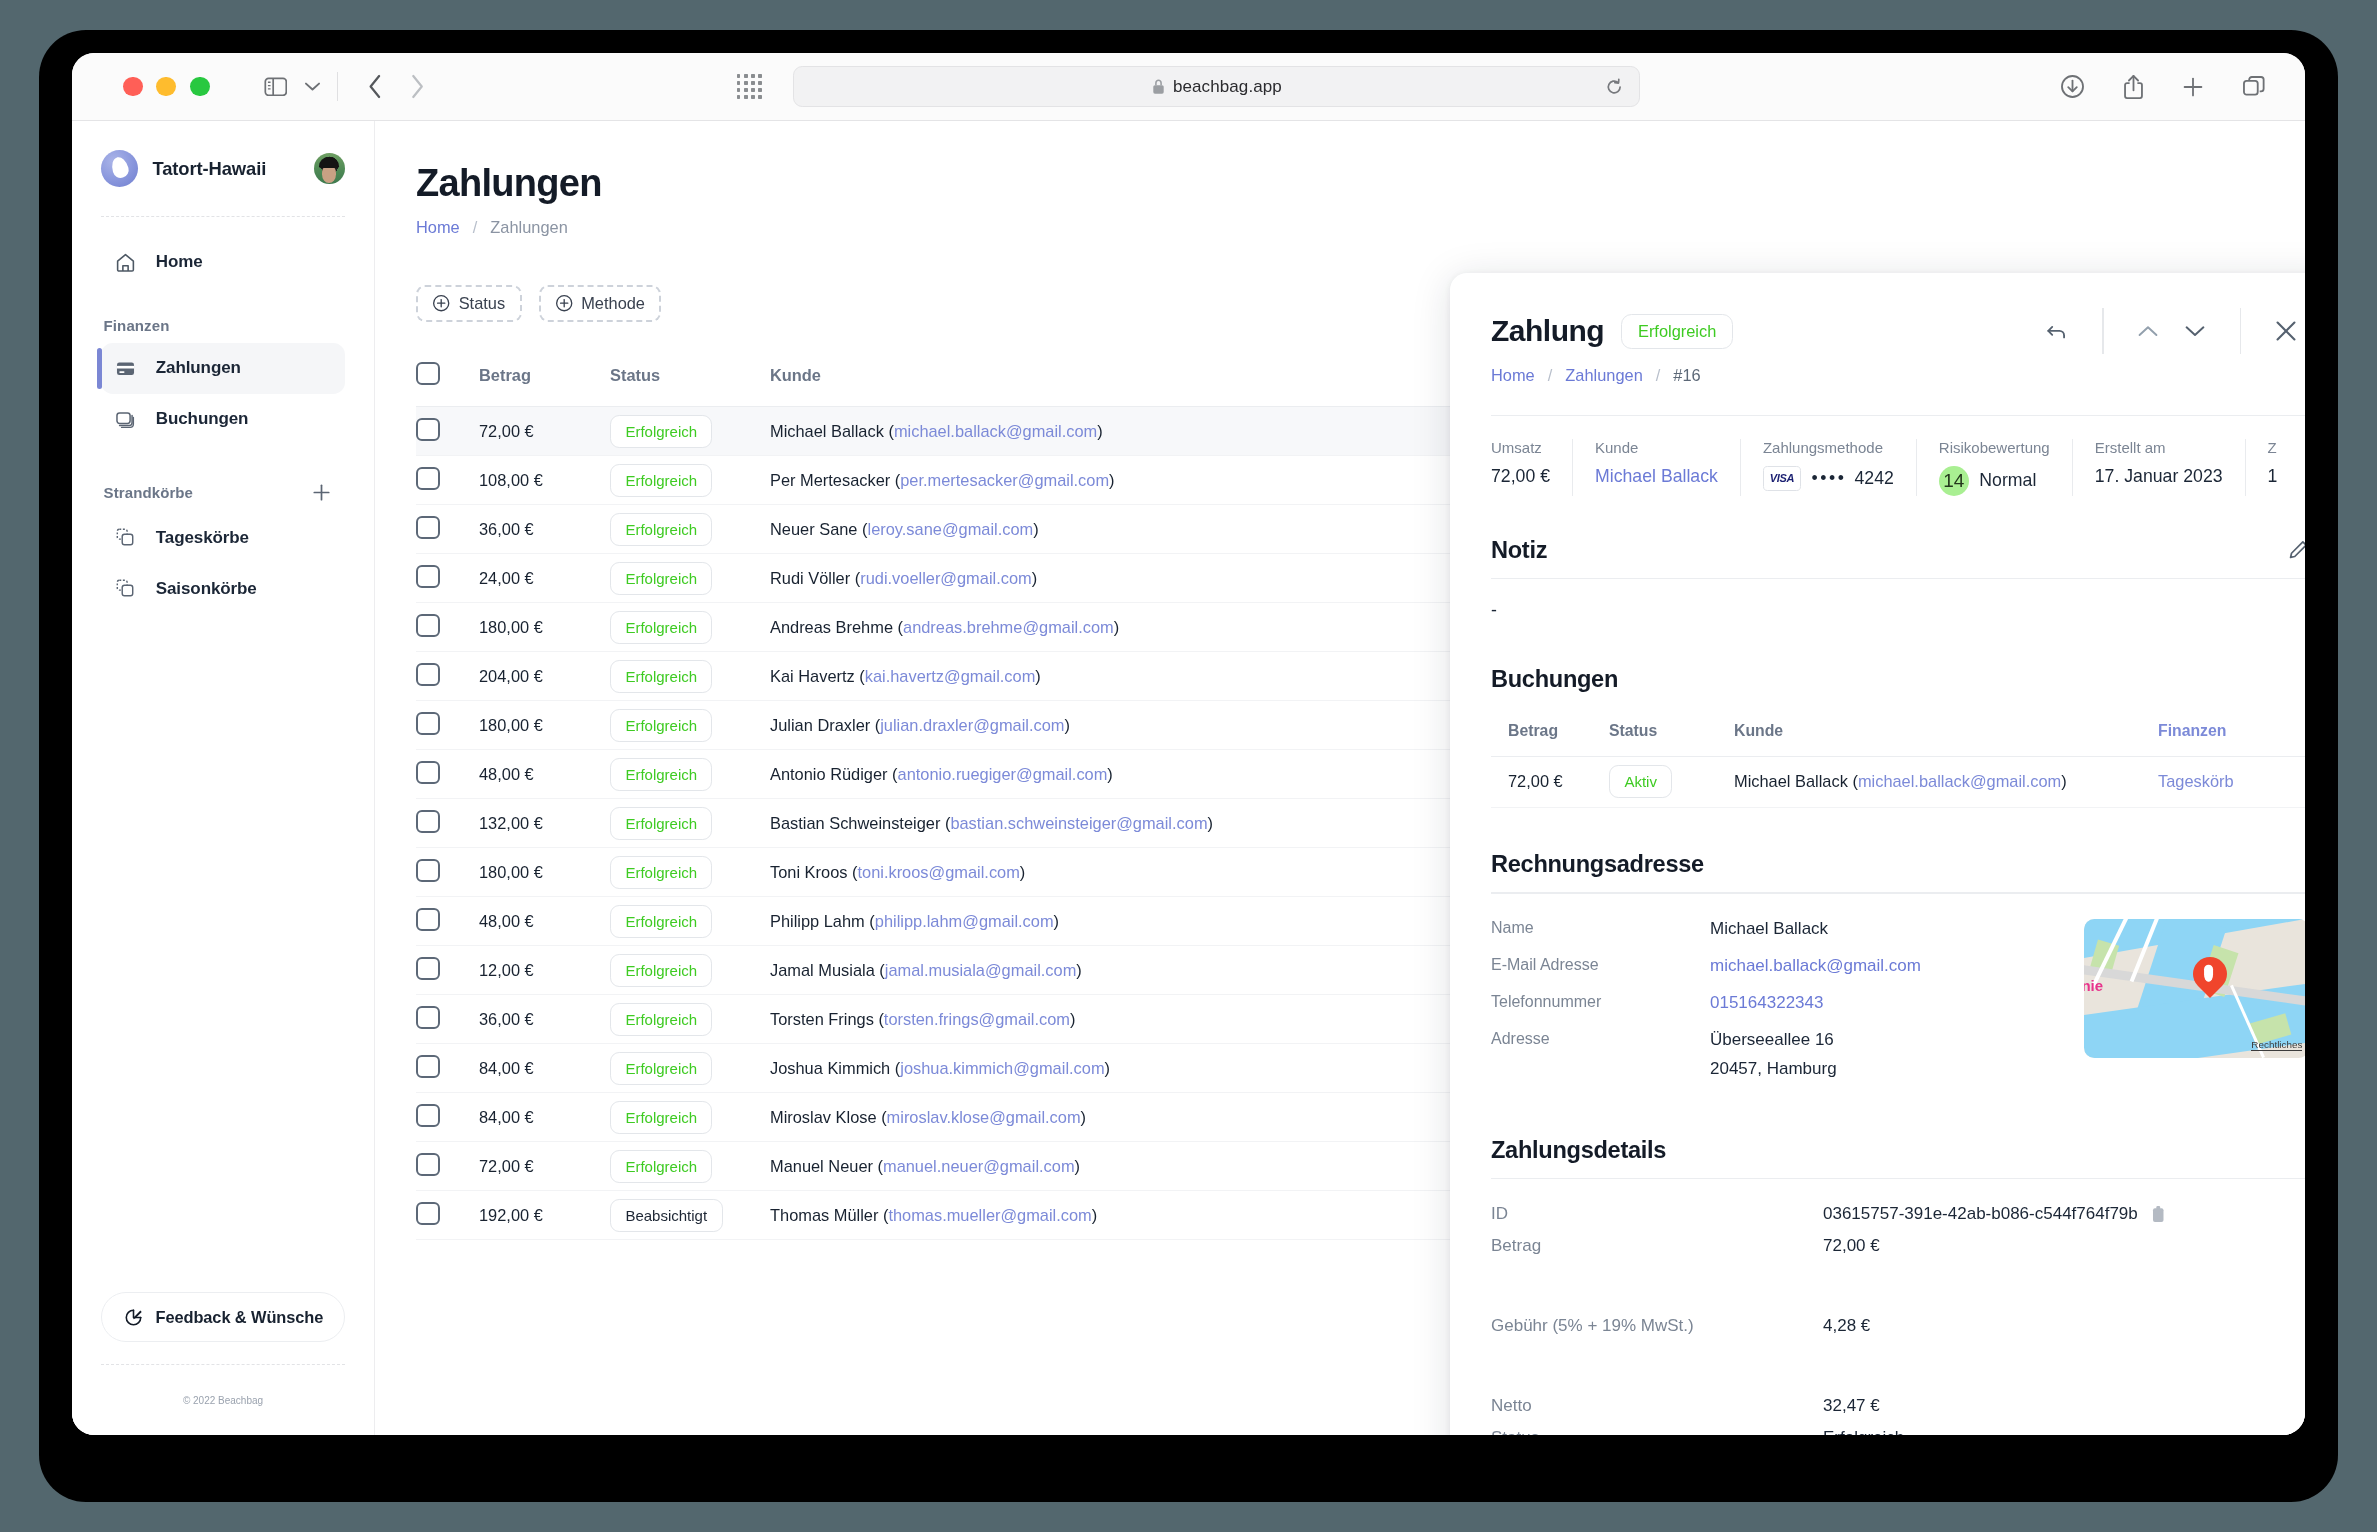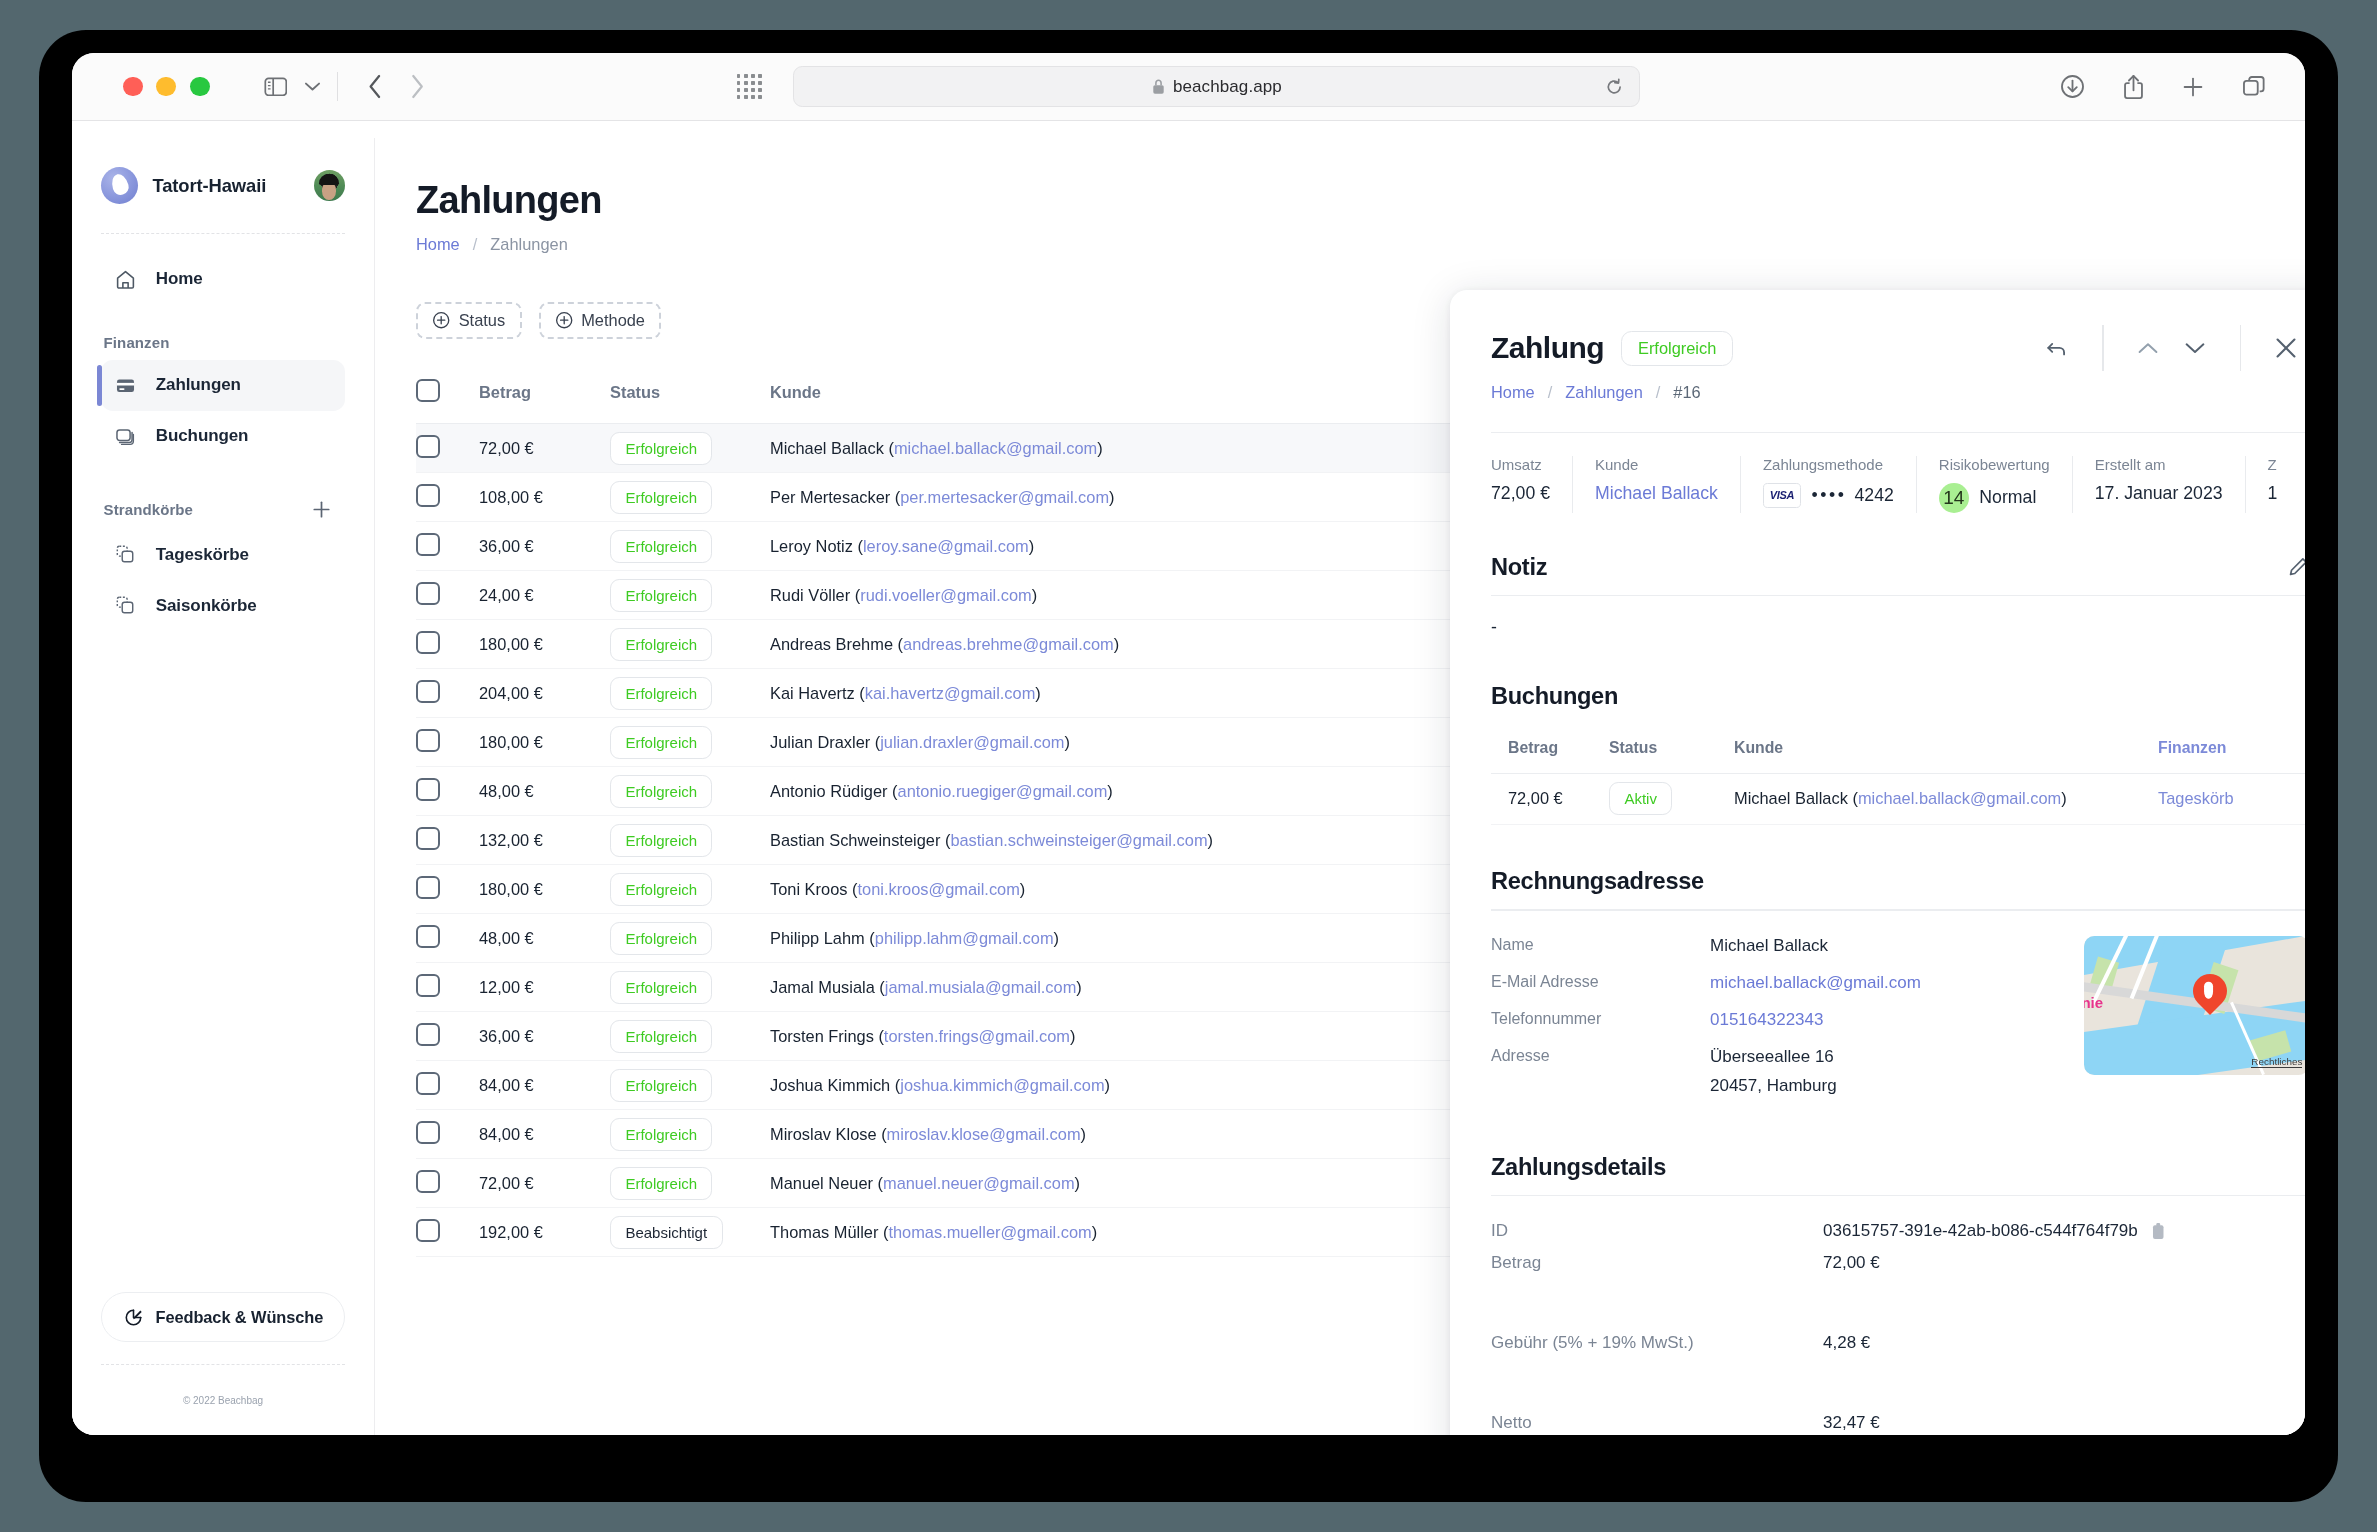--- a/index.html
+++ b/index.html
@@ -22,21 +22,20 @@
   
   #browser-window {
     position: absolute;
     left: 72px; top: 53px;
     width: 2233px; height: 1382px;
     background: #ffffff;
     border-radius: 22px;
     overflow: hidden;
     display: flex;
     flex-direction: column;
-    gap: 17px;
   }
 
   
   #browser-toolbar {
     height: 68px;
     background: #fbfbfb;
     border-bottom: 1.3px solid #e4e4e6;
     display: flex;
     align-items: center;
     padding: 0 26px;
@@ -673,21 +672,21 @@
             <tr>
               <td class="col-check"><span class="chk"></span></td>
               <td class="col-amount">108,00 €</td>
               <td class="col-status"><span class="badge success">Erfolgreich</span></td>
               <td><span>Per Mertesacker</span> (<span class="email">per.mertesacker@gmail.com</span>)</td>
             </tr>
             <tr>
               <td class="col-check"><span class="chk"></span></td>
               <td class="col-amount">36,00 €</td>
               <td class="col-status"><span class="badge success">Erfolgreich</span></td>
-              <td><span>Leroy Notiz</span> (<span class="email">leroy.sane@gmail.com</span>)</td>
+              <td><span>Neuer Sane</span> (<span class="email">leroy.sane@gmail.com</span>)</td>
             </tr>
             <tr>
               <td class="col-check"><span class="chk"></span></td>
               <td class="col-amount">24,00 €</td>
               <td class="col-status"><span class="badge success">Erfolgreich</span></td>
               <td><span>Rudi Völler</span> (<span class="email">rudi.voeller@gmail.com</span>)</td>
             </tr>
             <tr>
               <td class="col-check"><span class="chk"></span></td>
               <td class="col-amount">180,00 €</td>

